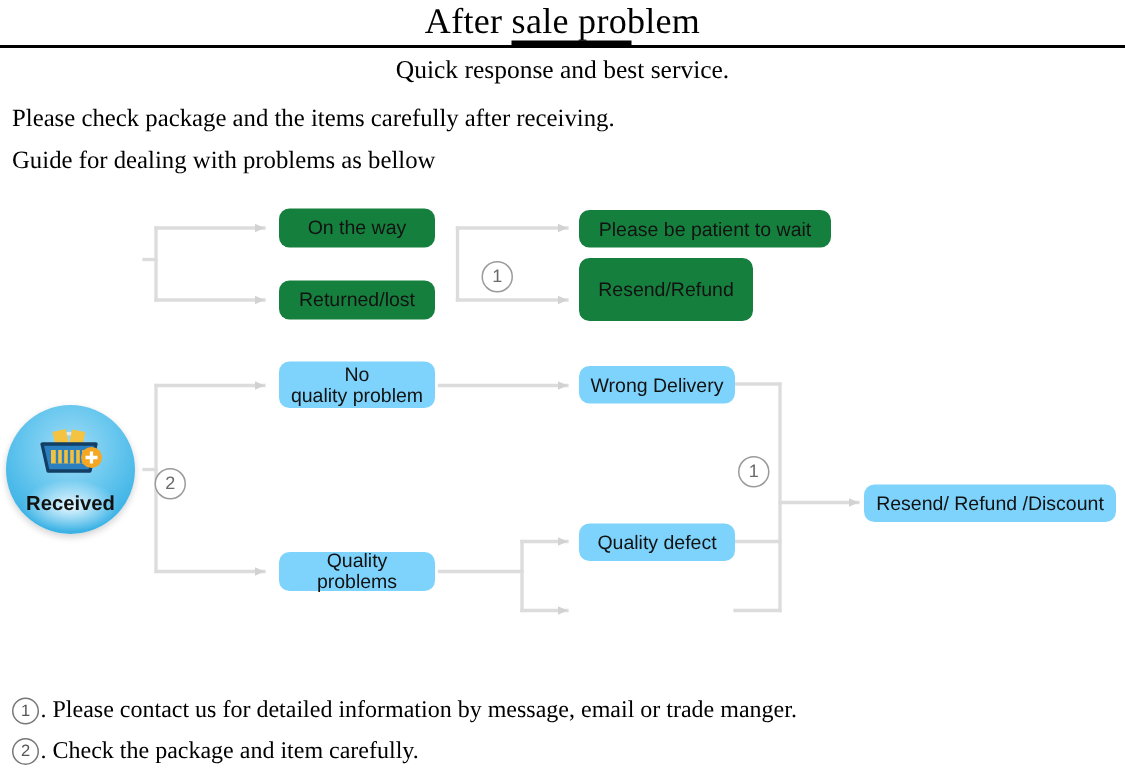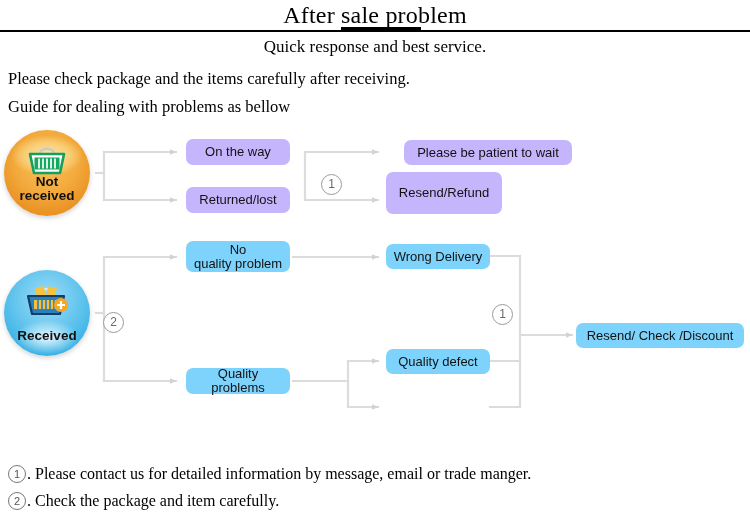--- a/index.html
+++ b/index.html
@@ -131,21 +131,21 @@
     font-size: 13px;
     color: #121212;
     display: flex;
     align-items: center;
     justify-content: center;
     text-align: center;
     line-height: 14px;
     box-sizing: border-box;
     padding: 0 6px;
   }
-  .fbox.yellow { background: #c4b5fd; }
+  .fbox.yellow { background: #15803d; }
   .fbox.blue   { background: #7dd3fc; }
 
   
   .marker {
     position: absolute;
     width: 19px;
     height: 19px;
     border: 1px solid #9a9a9a;
     border-radius: 50%;
     color: #6a6a6a;
@@ -224,38 +224,20 @@
       <path d="M348,407 L378,407" marker-end="url(#arrowhead)"></path>
 
       <path d="M490,256 L520,256"></path>
       <path d="M490,361 L520,361"></path>
       <path d="M490,407 L520,407"></path>
       <path d="M520,256 L520,407"></path>
       <path d="M520,335 L572,335" marker-end="url(#arrowhead)"></path>
     </g>
   </svg>
 
-  <div class="badge" id="badge-not-received">
-    <svg class="badge-icon" width="44" height="38" viewBox="0 0 44 38">
-      <path d="M15,12 C15,5 29,5 29,12" fill="none" stroke="#c9c9c9" stroke-width="2.4"></path>
-      <path d="M5,12 L39,12 L35,31 L9,31 Z" fill="#ffffff" stroke="#14a05a" stroke-width="2.6" stroke-linejoin="round"></path>
-      <rect x="9.5" y="15.5" width="25" height="12" fill="#15a85e"></rect>
-      <g stroke="#ffffff" stroke-width="1.7">
-        <path d="M14,16.5 L14,26.5"></path>
-        <path d="M18,16.5 L18,26.5"></path>
-        <path d="M22,16.5 L22,26.5"></path>
-        <path d="M26,16.5 L26,26.5"></path>
-        <path d="M30,16.5 L30,26.5"></path>
-      </g>
-    </svg>
-    <div class="badge-label">
-      <div>Not</div>
-      <div>received</div>
-    </div>
-  </div>
 
   <div class="badge" id="badge-received">
     <svg class="badge-icon" width="48" height="38" viewBox="0 0 48 38">
       <path d="M16,13 C16,5 30,5 30,13" fill="none" stroke="#dfe9ef" stroke-width="2.4"></path>
       <rect x="13" y="5" width="9" height="11" fill="#f5c342" transform="rotate(-13 17 10)"></rect>
       <rect x="24" y="5" width="9" height="11" fill="#f5c342" transform="rotate(10 28 10)"></rect>
       <path d="M5,14 L41,14 L37,32 L9,32 Z" fill="#2a7fc0" stroke="#123f63" stroke-width="2.2" stroke-linejoin="round"></path>
       <rect x="11" y="18" width="24" height="9" fill="#f3c13c"></rect>
       <g stroke="#2a7fc0" stroke-width="1.6">
         <path d="M15,18 L15,27"></path>
@@ -269,37 +251,37 @@
     </svg>
     <div class="badge-label">
       <div>Received</div>
     </div>
   </div>
 
   <div class="fbox yellow" style="left:186px; top:139px; width:104px; height:26px;">On the way</div>
 
   <div class="fbox yellow" style="left:186px; top:187px; width:104px; height:26px;">Returned/lost</div>
 
-  <div class="fbox yellow" style="left:404px; top:140px; width:168px; height:25px;">Please be patient to wait</div>
+  <div class="fbox yellow" style="left:386px; top:140px; width:168px; height:25px;">Please be patient to wait</div>
 
   <div class="fbox yellow" style="left:386px; top:172px; width:116px; height:42px;">Resend/Refund</div>
 
   <div class="fbox blue" style="left:186px; top:241px; width:104px; height:31px; flex-direction:column;">
     <span>No</span>
     <span>quality problem</span>
   </div>
 
   <div class="fbox blue" style="left:186px; top:368px; width:104px; height:26px;">Quality problems</div>
 
   <div class="fbox blue" style="left:386px; top:349px; width:104px; height:25px;">Quality defect</div>
 
   <div class="fbox blue" style="left:386px; top:244px; width:104px; height:25px;">Wrong Delivery</div>
 
 
-  <div class="fbox blue" style="left:576px; top:323px; width:168px; height:25px;">Resend/ Check /Discount</div>
+  <div class="fbox blue" style="left:576px; top:323px; width:168px; height:25px;">Resend/ Refund /Discount</div>
 
   <div class="marker" style="left:321px; top:174px;">1</div>
 
   <div class="marker" style="left:103px; top:312px;">2</div>
 
   <div class="marker" style="left:492px; top:304px;">1</div>
 </div>
 
 <div class="note" id="note-1">
   <span class="note-mark">1</span><span>. Please contact us for detailed information by message, email or trade manger.</span>

